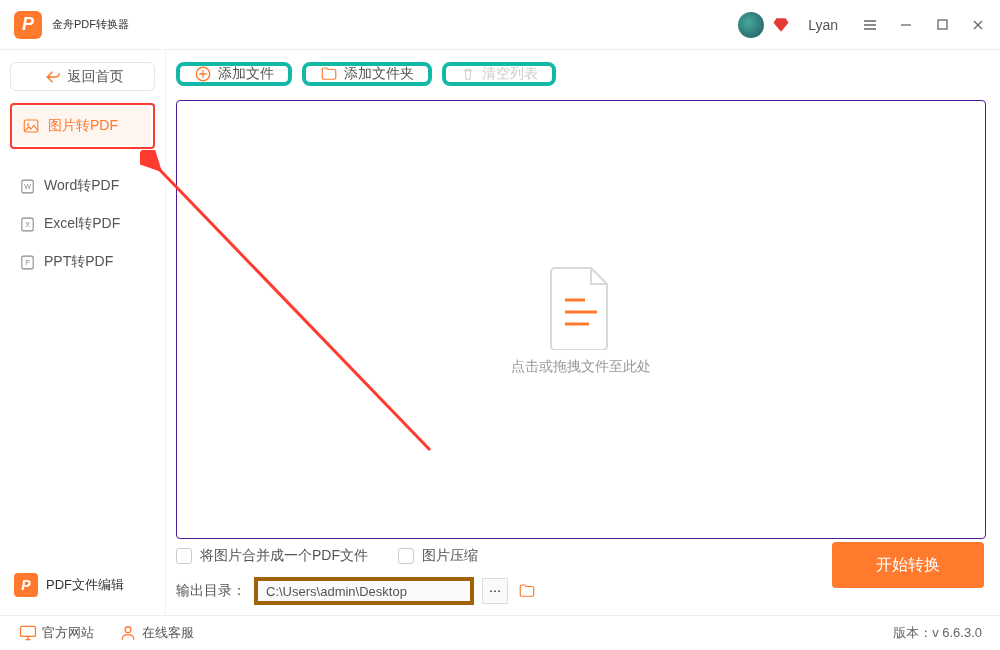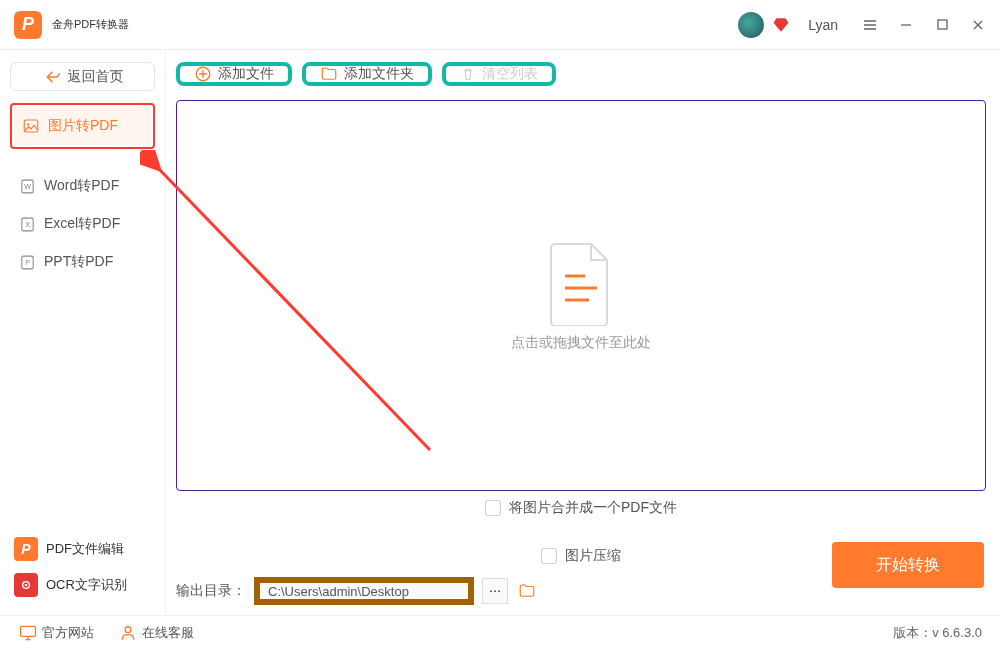--- a/index.html
+++ b/index.html
@@ -39,27 +39,27 @@
     .toolbar { display: flex; gap: 10px; margin-bottom: 14px; }
     .tool-btn { border: 4px solid #14b8a6; border-radius: 8px; height: 24px; padding: 0 14px; display: flex; align-items: center; gap: 6px; font-size: 14px; cursor: pointer; background: #fff; }
     .tool-btn.add { color: #ff7a2d; }
     .tool-btn.add .tb-label { color: #555; }
     .tool-btn.disabled { color: #ccc; cursor: default; }
     .tool-btn.disabled .tb-label { color: #ccc; }
     
     .drop-zone { flex: 1; border: 1px solid #4c1d95; border-radius: 4px; display: flex; flex-direction: column; align-items: center; justify-content: center; gap: 8px; cursor: pointer; }
     .drop-hint { color: #999; font-size: 14px; }
     
-    .options-row { display: flex; align-items: center; gap: 30px; margin-top: 8px; flex-direction: column; }
+    .options-row { display: flex; align-items: center; gap: 30px; margin-top: 8px; }
     .chk-wrap { display: flex; align-items: center; gap: 8px; font-size: 14px; color: #555; cursor: pointer; }
     .chk-box { width: 16px; height: 16px; border: 1px solid #ccc; border-radius: 3px; }
     
     .output-row { display: flex; align-items: center; gap: 8px; margin-top: 12px; font-size: 14px; }
     .output-label { color: #555; }
-    .output-input { flex: 0 0 220px; height: 28px; border: 6px solid #a16207; padding: 0 8px; font-size: 13px; color: #555; background: #fafafa; }
+    .output-input { flex: 0 0 220px; height: 28px; border: 4px solid #a16207; padding: 0 8px; font-size: 13px; color: #555; background: #fafafa; }
     .small-btn { width: 26px; height: 26px; border: 1px solid #ddd; display: flex; align-items: center; justify-content: center; cursor: pointer; background: #fafafa; font-size: 12px; }
     .folder-open-btn { width: 22px; height: 22px; display: flex; align-items: center; justify-content: center; cursor: pointer; }
     
     .start-btn { position: absolute; right: 16px; bottom: 62px; width: 152px; height: 46px; background: #ff7a2d; color: #fff; font-size: 16px; border: none; border-radius: 4px; cursor: pointer; }
     
     .footer { height: 35px; border-top: 1px solid #eee; display: flex; align-items: center; padding: 0 18px; gap: 24px; font-size: 13px; }
     .footer-link { display: flex; align-items: center; gap: 4px; color: #ff7a2d; cursor: pointer; }
     .footer-link .fl-label { color: #555; }
     .footer-spacer { flex: 1; }
     .version { color: #666; }
@@ -158,29 +158,20 @@
     </div>
 
     <div class="sidebar-spacer"></div>
 
     <div class="bottom-tool">
       <div class="tool-icon-box orange">
           <span style="color:#fff;font-weight:bold;font-size:14px;font-style:italic">P</span>
         </div>
       <span>PDF文件编辑</span>
     </div>
-    <div class="bottom-tool">
-      <div class="tool-icon-box red">
-          <svg width="16" height="16" viewBox="0 0 24 24">
-            <circle cx="12" cy="12" r="5" fill="none" stroke="#fff" stroke-width="2"></circle>
-            <circle cx="12" cy="12" r="2" fill="#fff"></circle>
-          </svg>
-        </div>
-      <span>OCR文字识别</span>
-    </div>
   </div>
 
   <div class="content">
     <div class="toolbar">
       <div class="tool-btn add">
         <svg width="18" height="18" viewBox="0 0 24 24">
             <circle cx="12" cy="12" r="9" fill="none" stroke="#ff7a2d" stroke-width="1.8"></circle>
             <path d="M12 7v10M7 12h10" stroke="#ff7a2d" stroke-width="1.8"></path>
           </svg>
         <span class="tb-label">添加文件</span>

